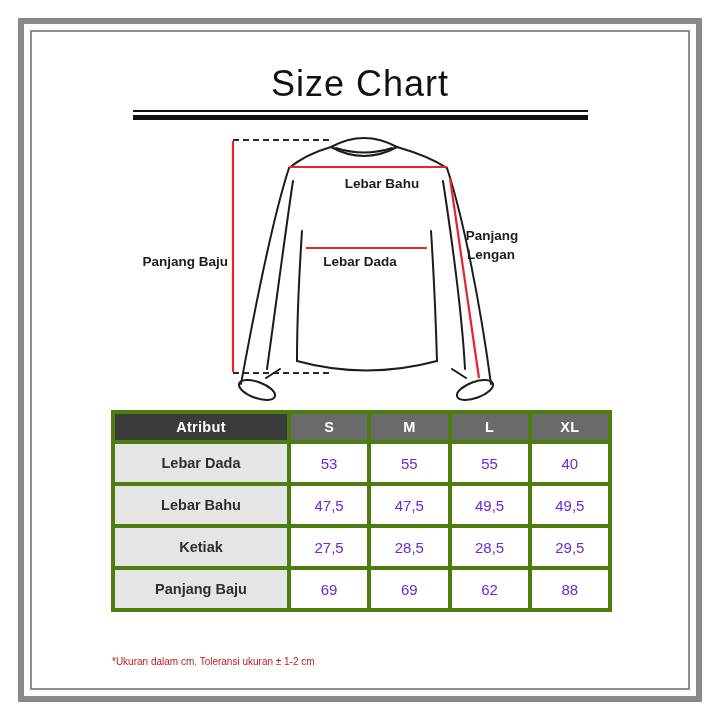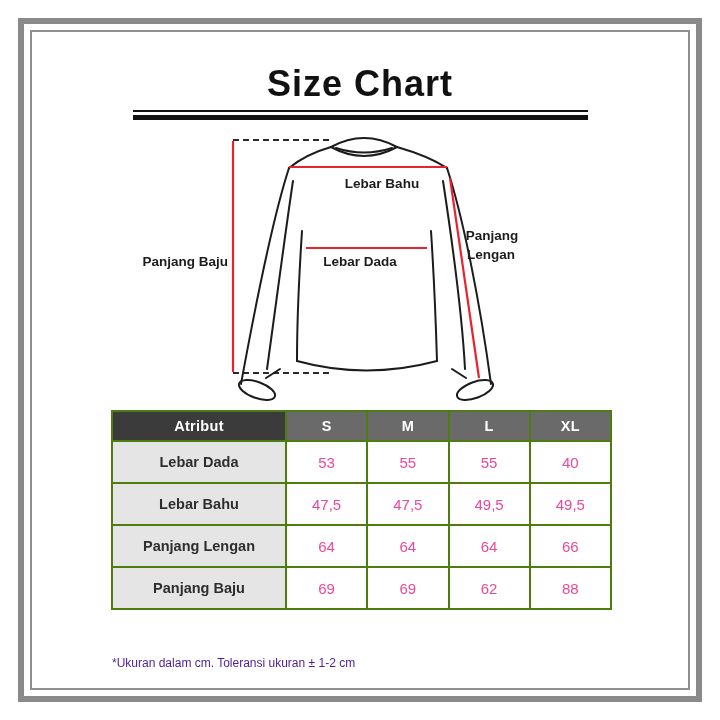--- a/index.html
+++ b/index.html
@@ -3,38 +3,38 @@
 <meta charset="utf-8">
 <style>
   html,body{margin:0;padding:0;background:#ffffff;}
   body{width:720px;height:720px;position:relative;overflow:hidden;
        font-family:"Liberation Sans", sans-serif;color:#1c1c1c;}
   .frame-outer{position:absolute;left:18px;top:18px;right:18px;bottom:18px;
                border:6px solid #8a8a8a;pointer-events:none;}
   .frame-inner{position:absolute;left:30px;top:30px;right:30px;bottom:30px;
                border:2px solid #8f8f8f;pointer-events:none;}
   .title{position:absolute;top:63px;left:0;width:720px;text-align:center;
-         font-size:36px;font-weight:bold;letter-spacing:1px;color:#111;}
+         font-size:36px;font-weight:normal;letter-spacing:1px;color:#111;}
   .rule{position:absolute;left:133px;top:110px;width:455px;}
   .rule .thin{height:2px;background:#111;}
   .rule .thick{height:5px;background:#111;margin-top:3px;}
   .diagram{position:absolute;left:130px;top:132px;width:460px;height:276px;}
   .size-table{position:absolute;left:111px;top:410px;width:501px;
               border-collapse:collapse;table-layout:fixed;}
-  .size-table th,.size-table td{border:2px solid #4d7c0f;text-align:center;
+  .size-table th,.size-table td{border:4px solid #4d7c0f;text-align:center;
               vertical-align:middle;padding:4px;}
   .size-table thead tr{height:30px;}
   .size-table tbody tr{height:42px;}
   .attr-h{background:#3b3b3b;color:#ffffff;font-size:14.5px;font-weight:bold;
           width:164px;letter-spacing:.3px;}
   .size-h{background:#6a6a6a;color:#ffffff;font-size:14.5px;font-weight:bold;
           letter-spacing:.3px;}
   .attr-cell{background:#e5e5e5;color:#2e2e2e;font-size:14.5px;font-weight:bold;}
-  .val-cell{background:#ffffff;color:#ec4899;font-size:15px;}
-  .footnote{position:absolute;left:112px;top:656px;font-size:12px;color:#4c1d95;}
+  .val-cell{background:#ffffff;color:#6d28d9;font-size:15px;}
+  .footnote{position:absolute;left:112px;top:656px;font-size:10px;color:#b91c1c;}
   svg text{font-family:"Liberation Sans", sans-serif;font-weight:bold;
            font-size:13.5px;fill:#1c1c1c;}
 </style>
 </head>
 <body>
 
 <div class="frame-outer"></div>
 <div class="frame-inner"></div>
 
 <div class="title">Size Chart</div>
@@ -103,25 +103,25 @@
         <td class="val-cell">40</td>
       </tr>
       <tr>
         <td class="attr-cell">Lebar Bahu</td>
         <td class="val-cell">47,5</td>
         <td class="val-cell">47,5</td>
         <td class="val-cell">49,5</td>
         <td class="val-cell">49,5</td>
       </tr>
       <tr>
-        <td class="attr-cell">Panjang Lengan</td>
-        <td class="val-cell">64</td>
-        <td class="val-cell">64</td>
-        <td class="val-cell">64</td>
-        <td class="val-cell">66</td>
+        <td class="attr-cell">Ketiak</td>
+        <td class="val-cell">27,5</td>
+        <td class="val-cell">28,5</td>
+        <td class="val-cell">28,5</td>
+        <td class="val-cell">29,5</td>
       </tr>
       <tr>
         <td class="attr-cell">Panjang Baju</td>
         <td class="val-cell">69</td>
         <td class="val-cell">69</td>
         <td class="val-cell">62</td>
         <td class="val-cell">88</td>
       </tr>
     </tbody>
 </table>

